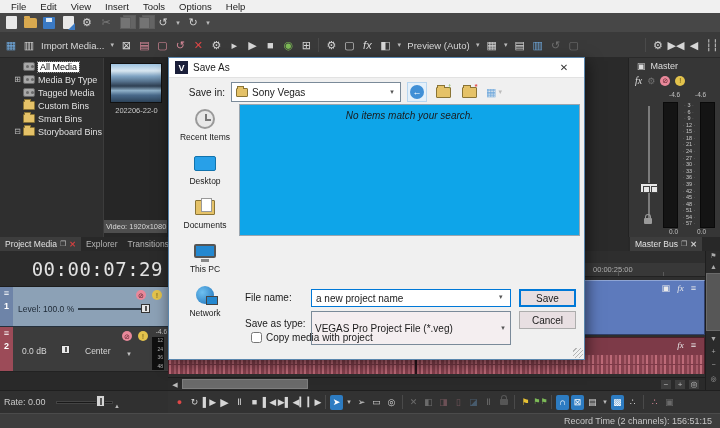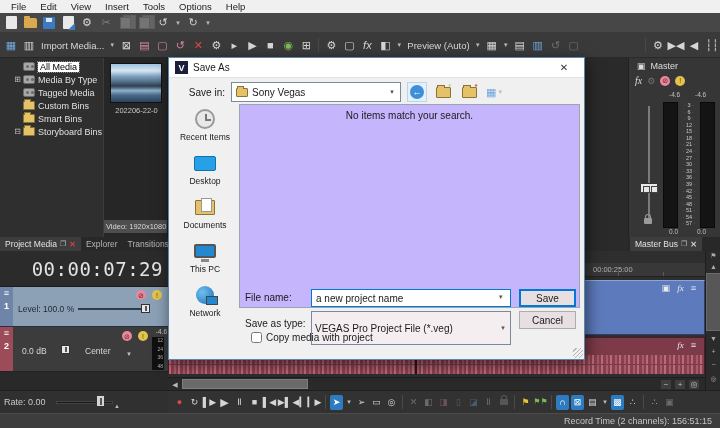--- a/index.html
+++ b/index.html
@@ -176,21 +176,21 @@
   .pic-recent{width:20px;height:20px;border-radius:50%;border:2px solid #9a9a9a;position:relative;background:#e8e8e8;}
   .pic-recent::before{content:"";position:absolute;left:8px;top:3px;width:2px;height:7px;background:#777;}
   .pic-recent::after{content:"";position:absolute;left:8px;top:8px;width:6px;height:2px;background:#777;}
   .pic-desktop{width:22px;height:15px;background:#28a0e8;border-radius:2px;border:1px solid #1173ad;}
   .pic-docs{width:20px;height:15px;background:#e5c268;border:1px solid #8a7435;border-radius:1px;position:relative;}
   .pic-docs::before{content:"";position:absolute;right:2px;top:-3px;width:9px;height:12px;background:#fff;border:1px solid #999;}
   .pic-pc{width:22px;height:14px;background:#2488d0;border:2px solid #555;border-radius:2px;position:relative;}
   .pic-pc::after{content:"";position:absolute;left:5px;bottom:-6px;width:8px;height:3px;background:#888;}
   .pic-net{width:18px;height:18px;border-radius:50%;background:radial-gradient(circle at 35% 35%,#6fc0f0,#1b6fb8);position:relative;}
   .pic-net::after{content:"";position:absolute;right:-4px;bottom:-1px;width:10px;height:7px;background:#2488d0;border:1px solid #444;}
-  #dlg-list{position:absolute;left:70px;top:46px;width:341px;height:204px;background:#c4b5fd;border:1px solid #9aa5af;}
+  #dlg-list{position:absolute;left:70px;top:46px;width:341px;height:132px;background:#0ea5e9;border:1px solid #9aa5af;font-style:italic;}
   #dlg-empty{position:absolute;left:0;top:5px;width:100%;text-align:center;font-size:10px;color:#1a1a1a;}
   .frow-label{position:absolute;font-size:10px;color:#1a1a1a;}
   .combo{position:absolute;height:24px;background:#fff;border:1px solid #7a8a99;display:flex;align-items:center;padding:16px 3px;font-size:10px;color:#1a1a1a;}
   .combo .caret{margin-left:auto;color:#555;}
   #fname-input{position:absolute;left:142px;top:231px;width:200px;height:18px;border:1px solid #0078d7;font-size:10px;padding:0 16px 0 4px;color:#1a1a1a;background:#fff;outline:none;}
   #fname-caret{position:absolute;left:330px;top:235px;font-size:7px;color:#555;}
   #ftype-combo{left:142px;top:253px;width:200px;background:#f4eef0;}
   .dlg-btn{position:absolute;left:350px;width:57px;height:18px;background:#e8dfe2;border:1px solid #adadad;font-size:10px;color:#1a1a1a;display:flex;align-items:center;justify-content:center;}
   #btn-save{top:231px;border:2px solid #0078d7;text-align:right;}
   #btn-cancel{top:253px;}

